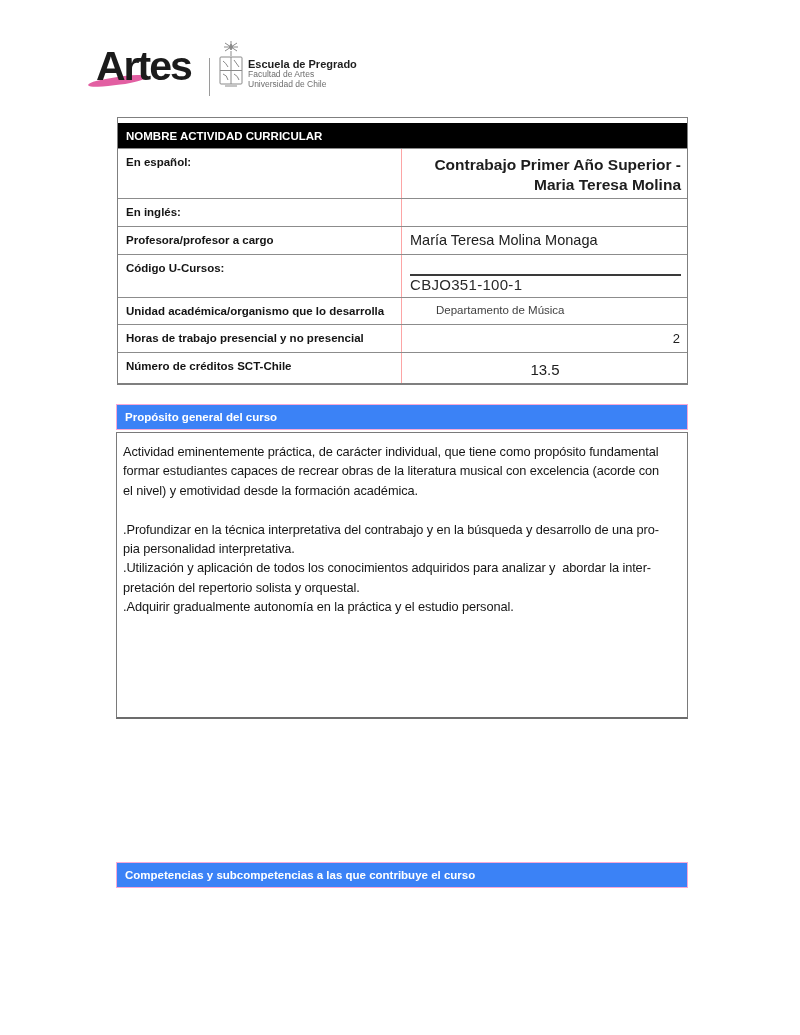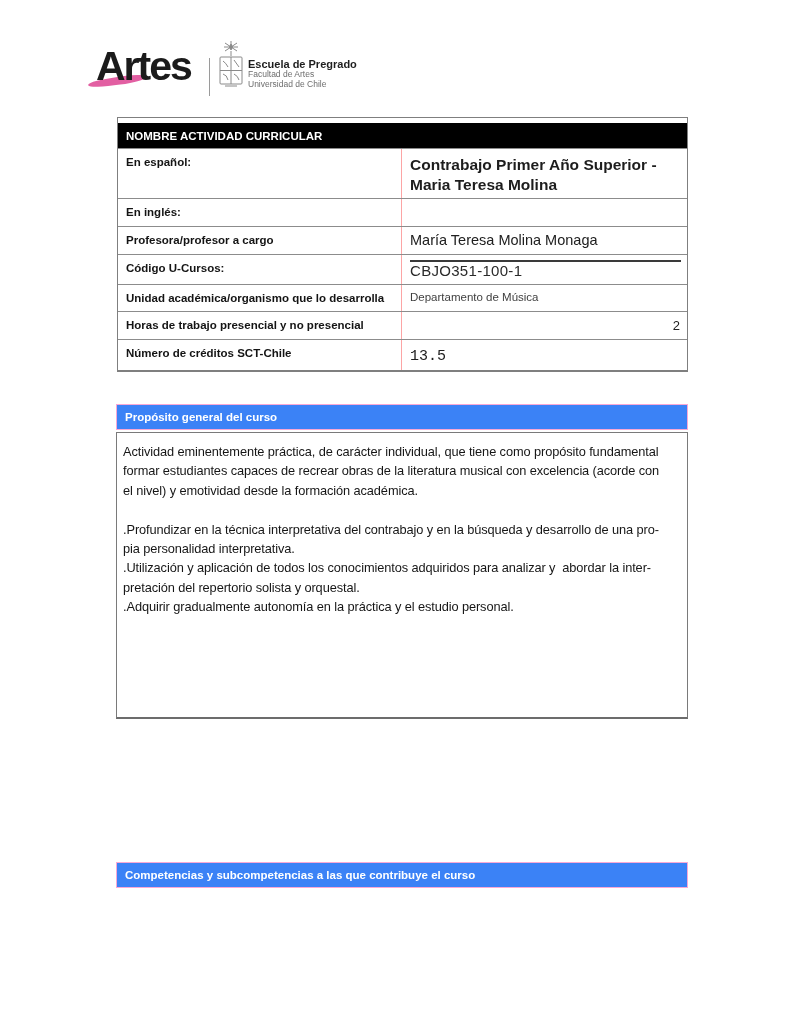--- a/index.html
+++ b/index.html
@@ -43,38 +43,38 @@
     background:#000; color:#fff; font-weight:700; font-size:11.5px;
     height:25px; display:flex; align-items:center; padding:0 8px;
   }
   .trow { display:flex; border-top:1px solid #8c8c8c; box-sizing:border-box; }
   .cell-label {
     width:284px; box-sizing:border-box; border-right:1px solid #fca5a5;
     padding:7px 6px 4px 8px; font-size:11.5px; font-weight:700; color:#141414;
   }
   .cell-value { flex:1; box-sizing:border-box; padding:4px 6px 3px 8px; color:#202020; }
   .r0 { min-height:47px; }
-  .r0 .cell-value { font-size:15.5px; font-weight:700; line-height:1.28; padding-top:6px; color:#1d1d1d; }
+  .r0 .cell-value { font-size:15.5px; font-weight:700; line-height:1.28; padding-top:6px; color:#1d1d1d;text-align:right; }
   .r1 { min-height:28px; }
   .r1 .cell-value { font-size:14.5px; padding-top:5px; }
   .r2 { min-height:28px; }
   .r2 .cell-value { font-size:14.5px; padding-top:5px; }
   .r3 { min-height:30px; }
   .r3 .cell-value { padding-top:0; }
   .uval {
-    border-top:2px solid #3a3a3a; margin-top:5px; padding-top:0;
+    border-top:2px solid #3a3a3a; margin-top:19px; padding-top:0;
     font-size:15px; line-height:1.2; letter-spacing:0.3px; color:#2a2a2a;
   }
   .r4 { min-height:27px; }
-  .r4 .cell-value { font-size:11.5px; color:#3f3f3f; padding-top:6px; }
+  .r4 .cell-value { font-size:11.5px; color:#3f3f3f; padding-top:6px;margin-left:26px; }
   .r5 { min-height:28px; }
   .r5 .cell-value { font-size:13px; text-align:right; padding-top:6px; padding-right:7px; }
   .r6 { min-height:31px; }
   .r6 .cell-value {
-    font-family:Liberation Mono, monospace; font-size:15px; text-align:left;
+    font-family:Liberation Sans, sans-serif; font-size:15px; text-align:center;
     padding-top:8px; padding-right:7px;
   }
 
   
   .purpose-bar { left:116px; top:404px; width:572px; height:26px; }
   .purpose-box {
     position:absolute; left:116px; top:432px; width:572px; height:287px;
     box-sizing:border-box; border:1px solid #7a7a7a; border-bottom:2px solid #6c6c6c;
     background:#fff; padding:9px 6px 0 6px;
   }

